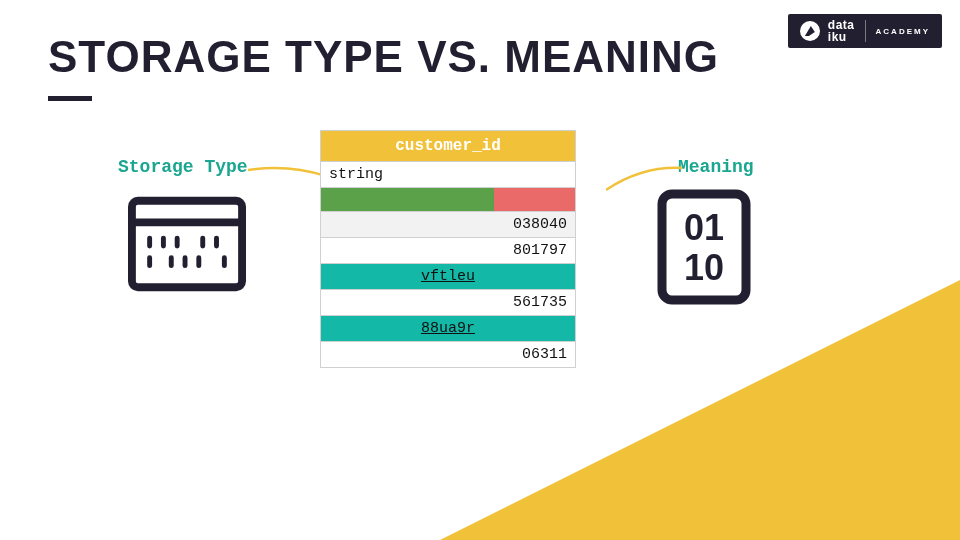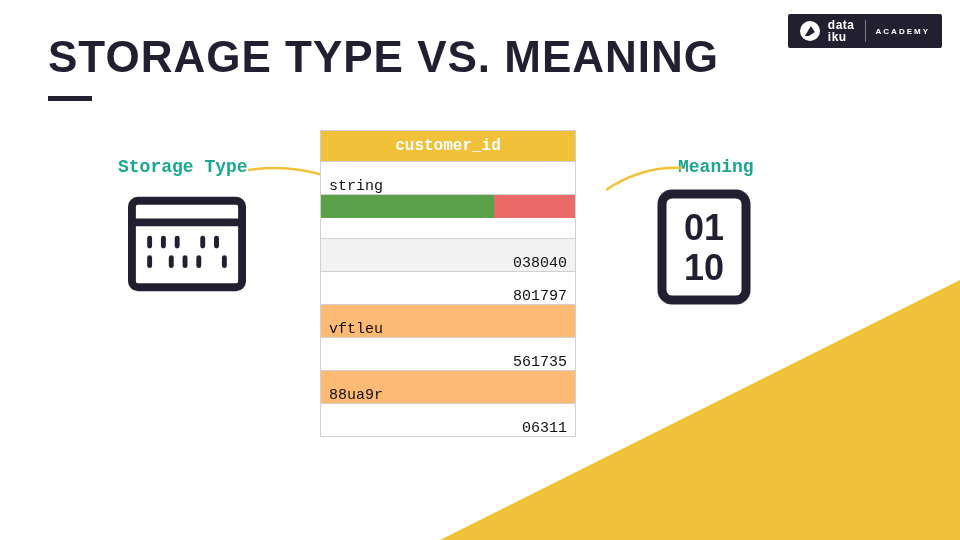--- a/index.html
+++ b/index.html
@@ -75,33 +75,33 @@
   }
   .col-head {
     background: #f1c13a; color: #fff; text-align: center;
     font-weight: 700; font-family: "Courier New", monospace;
     font-size: 16px; padding: 6px 0;
   }
   .cell {
     border-top: 1px solid #d0d0d0;
     font-family: "Courier New", monospace;
     font-size: 15px;
-    padding: 16px 8px;
+    padding: 4px 8px;
     height: 26px; line-height: 18px;
     background: #fff;
     text-align: right;
     color: #111;
   }
   .cell.storage { background: #fff; color: #111; text-align: left; }
   .cell.meaning { color: #2f6db3; text-align: left; }
   .cell.bar { padding: 0; height: 24px; display: flex; }
   .bar .ok { background: #5aa14a; }
   .bar .bad { background: #ea6a6a; }
-  .cell.selected { background: #f2f2f2; margin-top: 20px; }
-  .cell.invalid { background: #fdba74; text-align: left; }
+  .cell.selected { background: #f2f2f2; }
+  .cell.invalid { background: #14b8a6; text-align: center; text-decoration: underline; }
 
   .tri {
     position: absolute; right: 0; bottom: 0;
     width: 520px; height: 260px;
     background: #f1c13a;
     clip-path: polygon(100% 0, 100% 100%, 0 100%);
     z-index: -1;
   }
 </style>
 </head>

